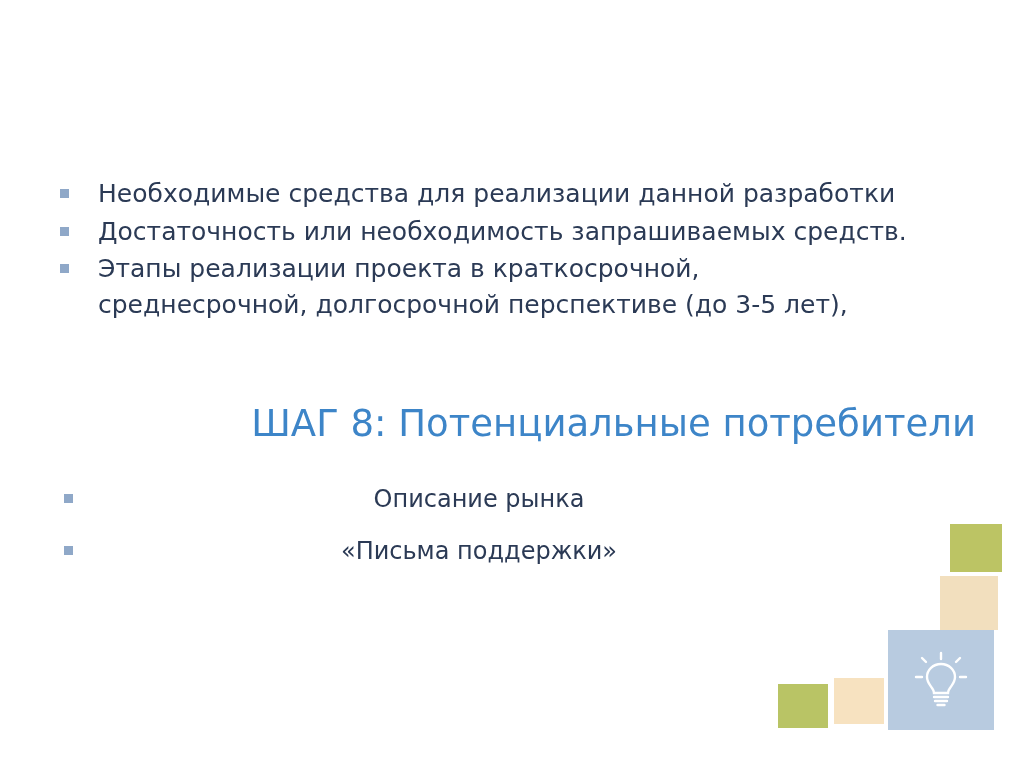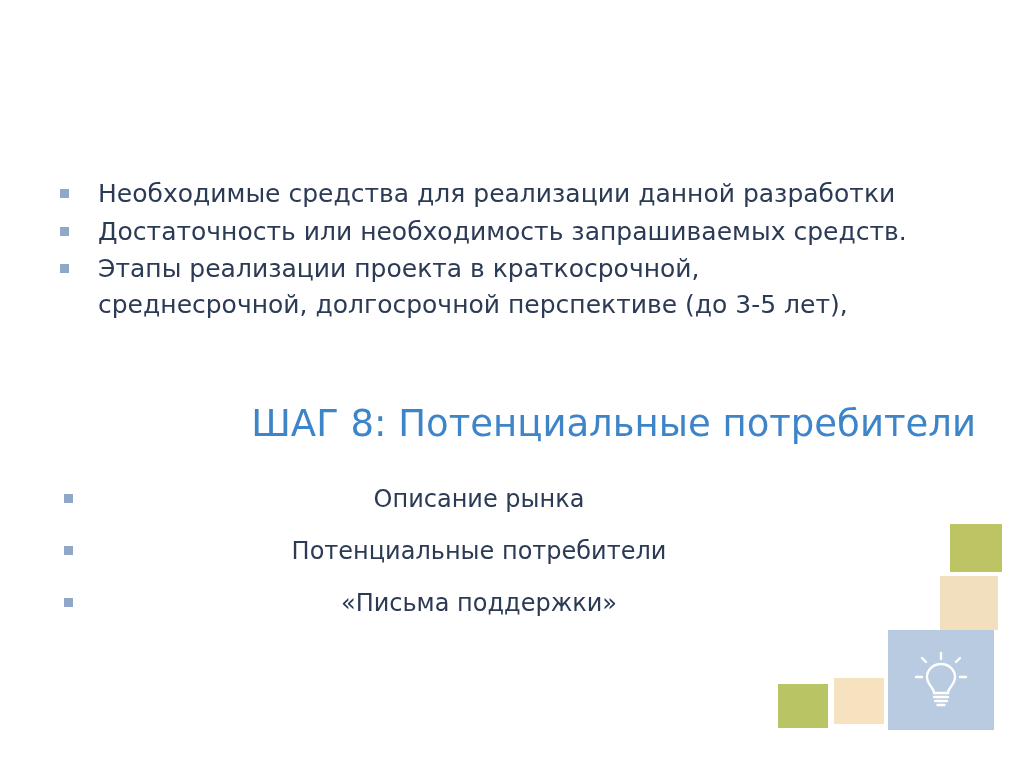--- a/index.html
+++ b/index.html
@@ -165,24 +165,20 @@
     </ul>
   </div>
 
   <div class="title-2">ШАГ 8: Потенциальные потребители</div>
 
   <div class="bullets-2">
     <ul class="blist spaced">
       <li>
         <span class="marker"></span>
         <span class="txt">Описание рынка</span>
-      </li>
-      <li>
-        <span class="marker"></span>
-        <span class="txt">Потенциальные потребители</span>
       </li>
       <li>
         <span class="marker"></span>
         <span class="txt">«Письма поддержки»</span>
       </li>
     </ul>
   </div>
 
   <div class="deco">
     <span class="sq sq-olive-top"></span>

